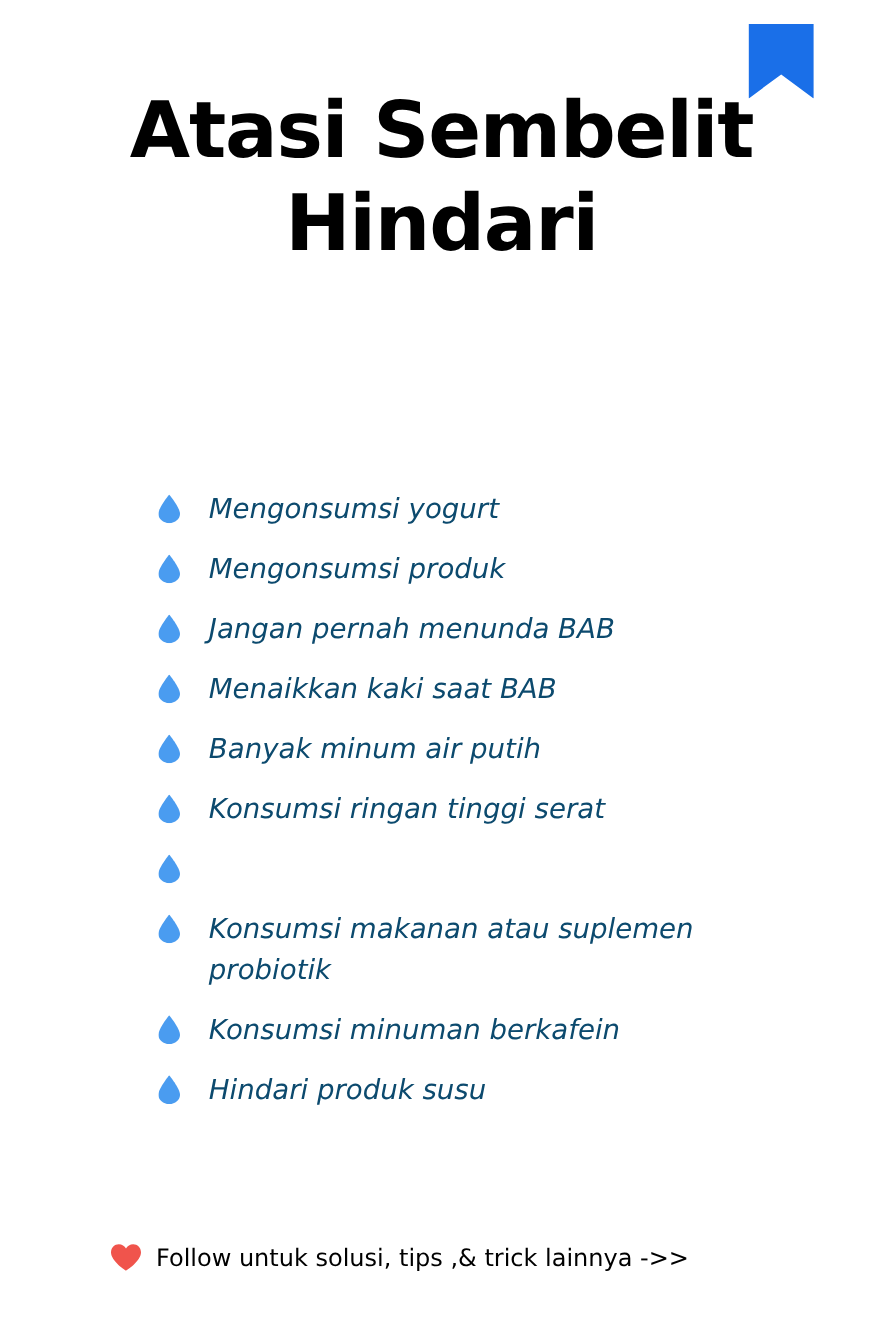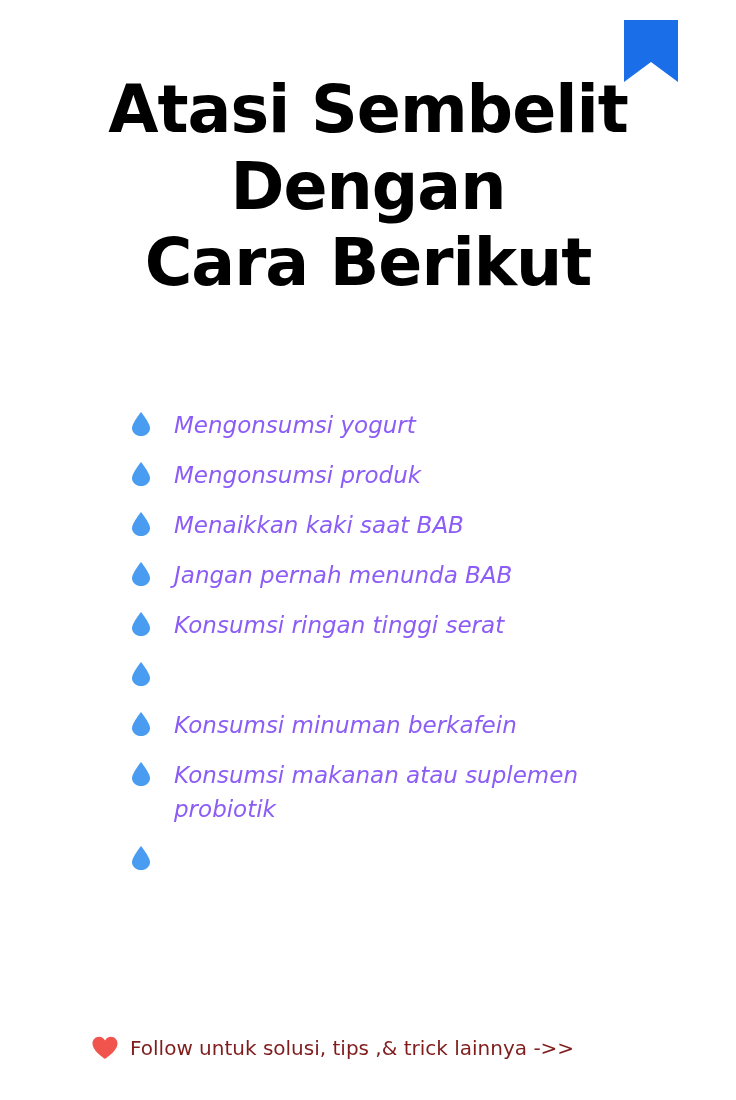--- a/index.html
+++ b/index.html
@@ -67,21 +67,21 @@
     width: 20px;
     margin-right: 22px;
     padding-top: 4px;
   }
   .drop svg { display: block; }
   .item-text {
     font-family: "DejaVu Sans", sans-serif;
     font-style: italic;
     font-size: 23px;
     line-height: 1.48;
-    color: #8b5cf6;
+    color: #0c4a6e;
     max-width: 470px;
   }
 
   
   .footer {
     position: absolute;
     left: 92px;
     bottom: 40px;
     display: flex;
     align-items: center;
@@ -89,39 +89,38 @@
   .heart {
     width: 26px;
     height: 24px;
     margin-right: 12px;
     flex: 0 0 auto;
   }
   .heart svg { display: block; }
   .footer-text {
     font-family: "DejaVu Sans", sans-serif;
     font-size: 20px;
-    color: #7f1d1d;
+    color: #000000;
     white-space: nowrap;
   }
 </style>
 </head>
 <body>
 
 <div class="page">
 
   <div class="bookmark">
     <svg width="62" height="62" viewBox="0 0 62 62" xmlns="http://www.w3.org/2000/svg">
       <path d="M4 0 H58 V62 L31 42 L4 62 Z" fill="#1a6fe8"></path>
     </svg>
   </div>
 
   <div class="title-block">
     <div class="title-line">Atasi Sembelit</div>
-    <div class="title-line">Dengan</div>
-    <div class="title-line">Cara Berikut</div>
+    <div class="title-line">Hindari</div>
   </div>
 
   <div class="list">
 
     <div class="list-item">
       <span class="drop">
         <svg width="18" height="24" viewBox="0 0 18 24" xmlns="http://www.w3.org/2000/svg">
           <path d="M9 0 C9 0 0 11 0 16.2 C0 20.5 4 24 9 24 C14 24 18 20.5 18 16.2 C18 11 9 0 9 0 Z" fill="#4a9cf0"></path>
         </svg>
       </span>
@@ -136,32 +135,40 @@
       </span>
       <span class="item-text">Mengonsumsi produk</span>
     </div>
 
     <div class="list-item">
       <span class="drop">
         <svg width="18" height="24" viewBox="0 0 18 24" xmlns="http://www.w3.org/2000/svg">
           <path d="M9 0 C9 0 0 11 0 16.2 C0 20.5 4 24 9 24 C14 24 18 20.5 18 16.2 C18 11 9 0 9 0 Z" fill="#4a9cf0"></path>
         </svg>
       </span>
+      <span class="item-text">Jangan pernah menunda BAB</span>
+    </div>
+
+    <div class="list-item">
+      <span class="drop">
+        <svg width="18" height="24" viewBox="0 0 18 24" xmlns="http://www.w3.org/2000/svg">
+          <path d="M9 0 C9 0 0 11 0 16.2 C0 20.5 4 24 9 24 C14 24 18 20.5 18 16.2 C18 11 9 0 9 0 Z" fill="#4a9cf0"></path>
+        </svg>
+      </span>
       <span class="item-text">Menaikkan kaki saat BAB</span>
     </div>
 
     <div class="list-item">
       <span class="drop">
         <svg width="18" height="24" viewBox="0 0 18 24" xmlns="http://www.w3.org/2000/svg">
           <path d="M9 0 C9 0 0 11 0 16.2 C0 20.5 4 24 9 24 C14 24 18 20.5 18 16.2 C18 11 9 0 9 0 Z" fill="#4a9cf0"></path>
         </svg>
       </span>
-      <span class="item-text">Jangan pernah menunda BAB</span>
-    </div>
-
+      <span class="item-text">Banyak minum air putih</span>
+    </div>
 
     <div class="list-item">
       <span class="drop">
         <svg width="18" height="24" viewBox="0 0 18 24" xmlns="http://www.w3.org/2000/svg">
           <path d="M9 0 C9 0 0 11 0 16.2 C0 20.5 4 24 9 24 C14 24 18 20.5 18 16.2 C18 11 9 0 9 0 Z" fill="#4a9cf0"></path>
         </svg>
       </span>
       <span class="item-text">Konsumsi ringan tinggi serat</span>
     </div>
 
@@ -172,38 +179,39 @@
         </svg>
       </span>
     </div>
 
     <div class="list-item">
       <span class="drop">
         <svg width="18" height="24" viewBox="0 0 18 24" xmlns="http://www.w3.org/2000/svg">
           <path d="M9 0 C9 0 0 11 0 16.2 C0 20.5 4 24 9 24 C14 24 18 20.5 18 16.2 C18 11 9 0 9 0 Z" fill="#4a9cf0"></path>
         </svg>
       </span>
+      <span class="item-text">Konsumsi makanan atau suplemen probiotik</span>
+    </div>
+
+    <div class="list-item">
+      <span class="drop">
+        <svg width="18" height="24" viewBox="0 0 18 24" xmlns="http://www.w3.org/2000/svg">
+          <path d="M9 0 C9 0 0 11 0 16.2 C0 20.5 4 24 9 24 C14 24 18 20.5 18 16.2 C18 11 9 0 9 0 Z" fill="#4a9cf0"></path>
+        </svg>
+      </span>
       <span class="item-text">Konsumsi minuman berkafein</span>
     </div>
 
     <div class="list-item">
       <span class="drop">
         <svg width="18" height="24" viewBox="0 0 18 24" xmlns="http://www.w3.org/2000/svg">
           <path d="M9 0 C9 0 0 11 0 16.2 C0 20.5 4 24 9 24 C14 24 18 20.5 18 16.2 C18 11 9 0 9 0 Z" fill="#4a9cf0"></path>
         </svg>
       </span>
-      <span class="item-text">Konsumsi makanan atau suplemen probiotik</span>
-    </div>
-
-    <div class="list-item">
-      <span class="drop">
-        <svg width="18" height="24" viewBox="0 0 18 24" xmlns="http://www.w3.org/2000/svg">
-          <path d="M9 0 C9 0 0 11 0 16.2 C0 20.5 4 24 9 24 C14 24 18 20.5 18 16.2 C18 11 9 0 9 0 Z" fill="#4a9cf0"></path>
-        </svg>
-      </span>
+      <span class="item-text">Hindari produk susu</span>
     </div>
 
   </div>
 
   <div class="footer">
     <span class="heart">
       <svg width="26" height="24" viewBox="0 0 26 24" xmlns="http://www.w3.org/2000/svg">
         <path d="M13 23 C13 23 0.5 15.2 0.5 7.6 C0.5 3.6 3.5 0.8 7 0.8 C9.6 0.8 11.8 2.3 13 4.4 C14.2 2.3 16.4 0.8 19 0.8 C22.5 0.8 25.5 3.6 25.5 7.6 C25.5 15.2 13 23 13 23 Z" fill="#f0544c"></path>
       </svg>
     </span>

